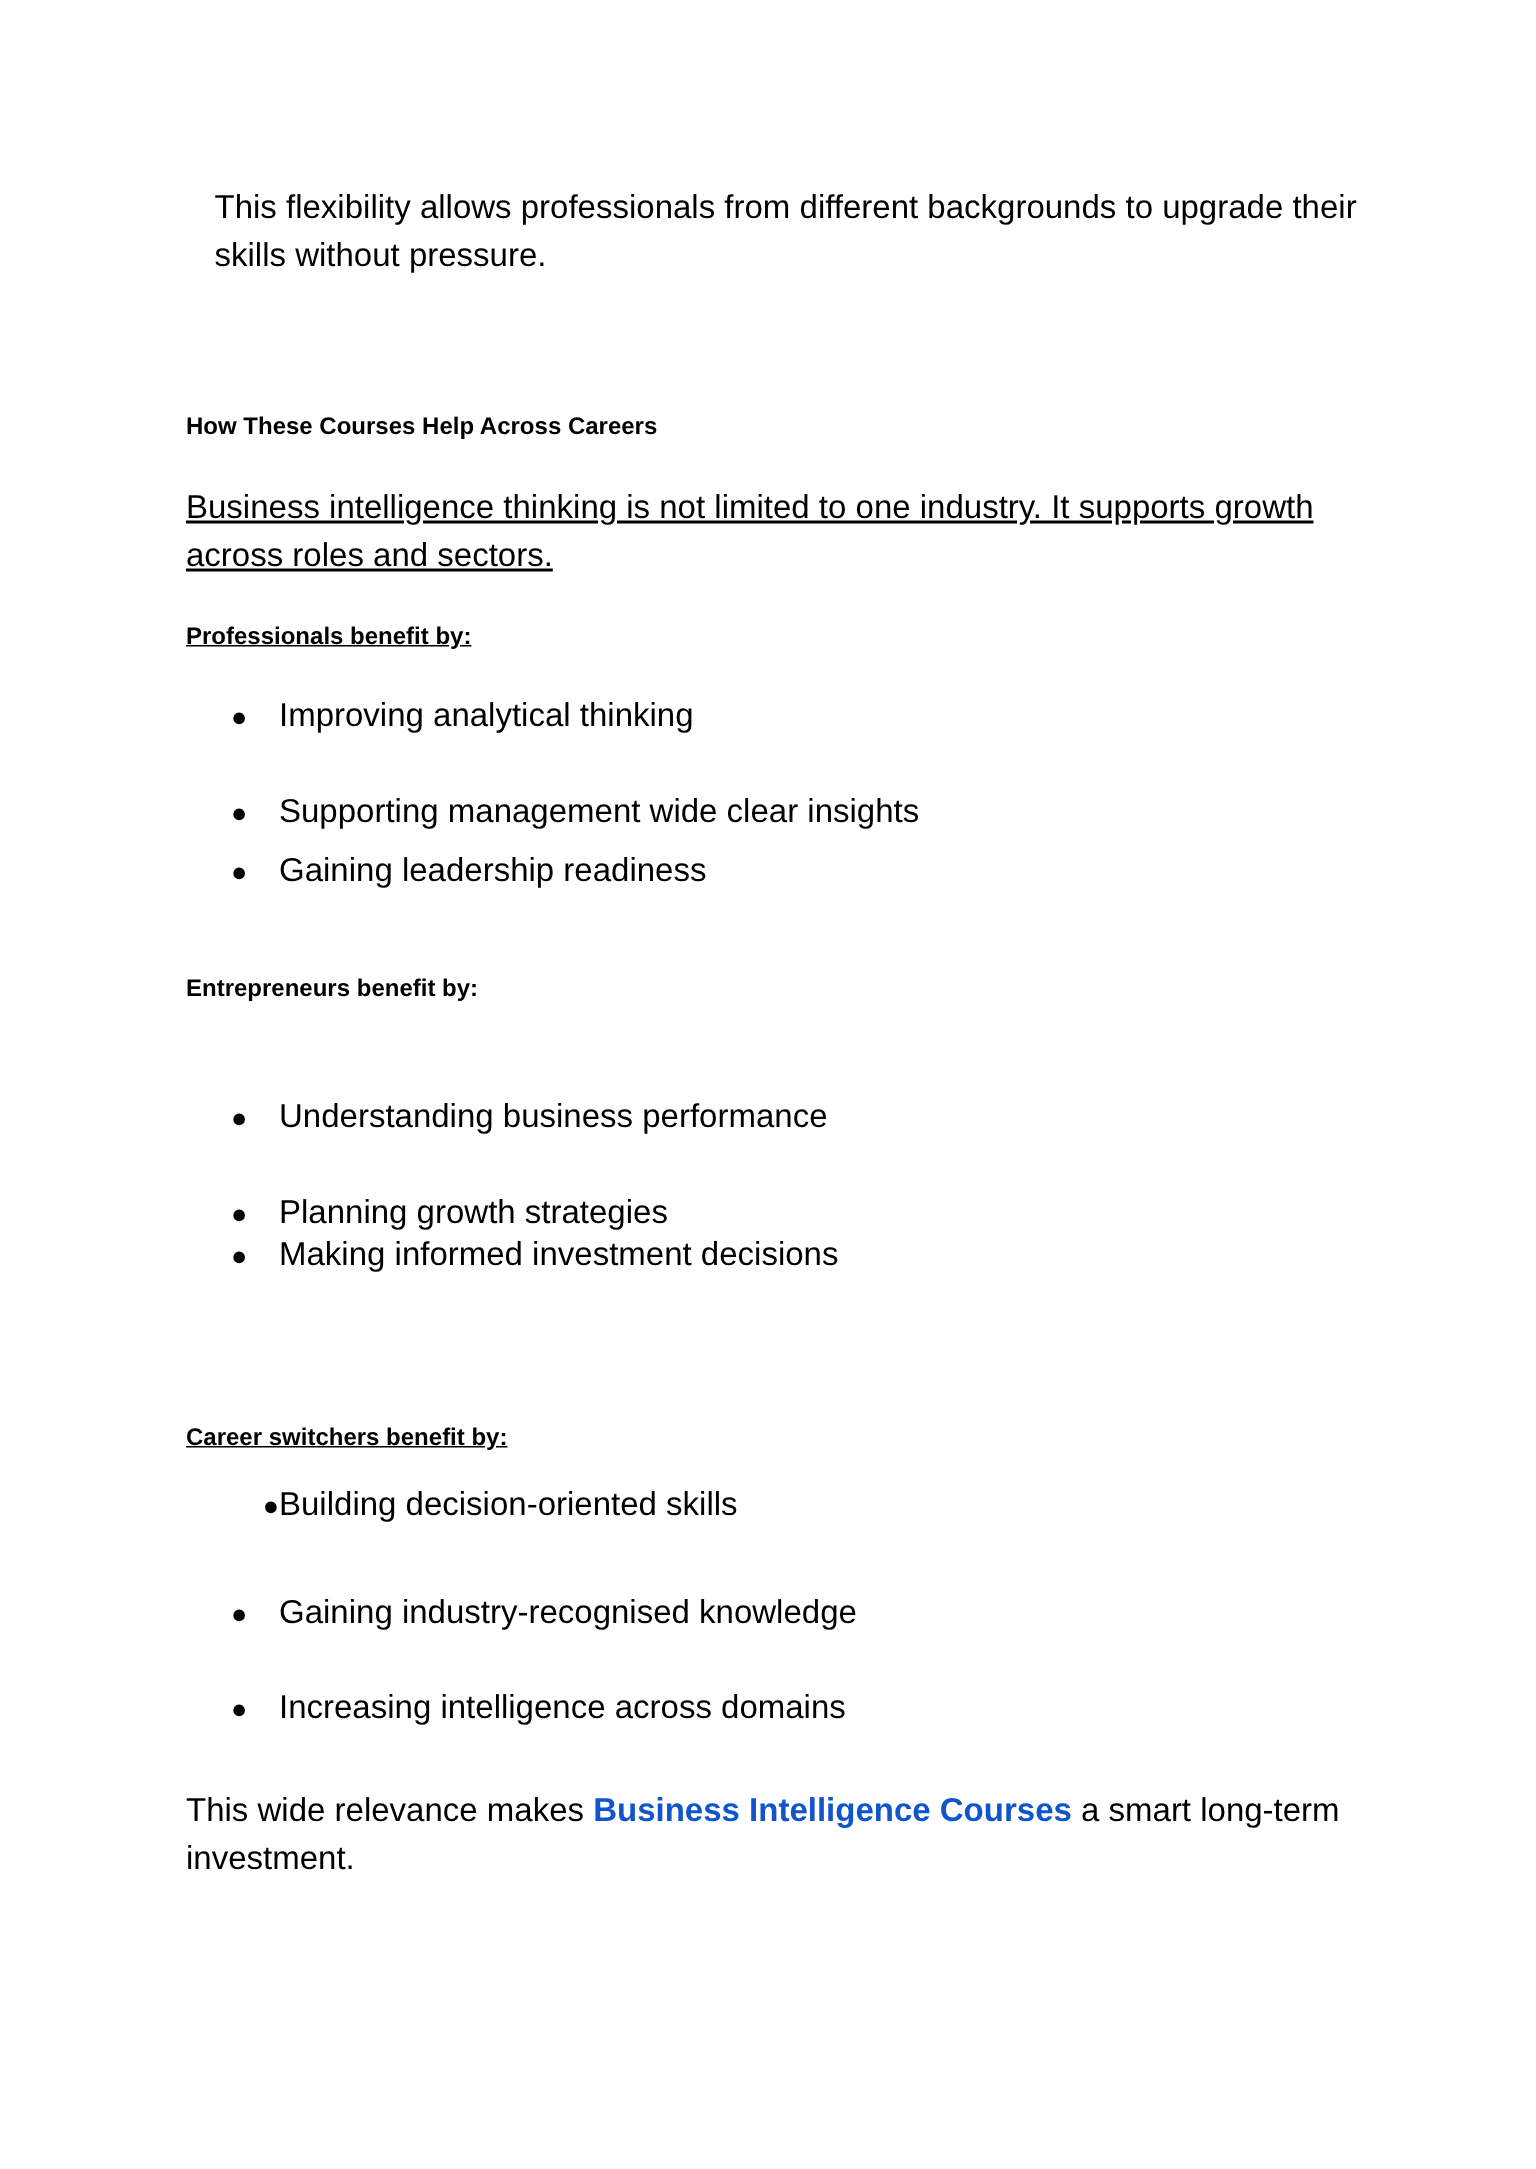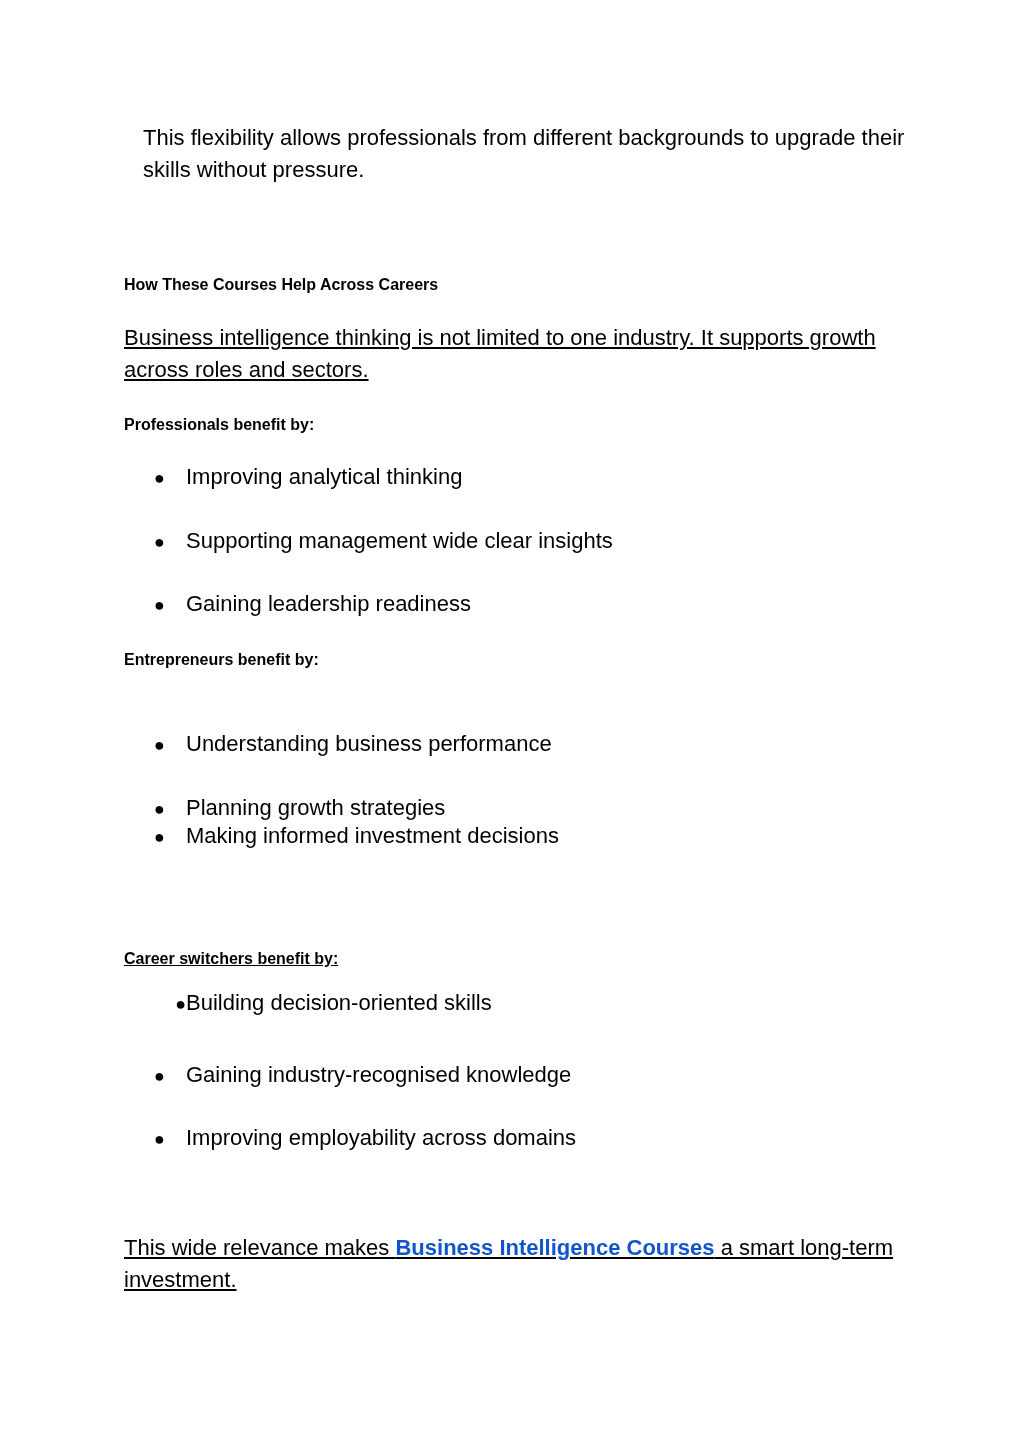--- a/index.html
+++ b/index.html
@@ -16,29 +16,29 @@
   </style>
 </head>
 <body>
 
 <div class="page">
   <p class="para" style="top:122px;margin-left:19px;">This flexibility allows professionals from different backgrounds to upgrade their skills without pressure.</p>
 
   <p class="heading" style="top:269px;">How These Courses Help Across Careers</p>
   <p class="para" style="top:322px;text-decoration:underline;">Business intelligence thinking is not limited to one industry. It supports growth across roles and sectors.</p>
 
-  <p class="heading" style="top:409px;">Professionals benefit by:</p>
+  <p class="heading" style="top:409px;text-decoration:underline;">Professionals benefit by:</p>
   <p class="bullet" style="top:461px;"><span class="dot">●</span><span>Improving analytical thinking</span></p>
   <p class="bullet" style="top:525px;"><span class="dot">●</span><span>Supporting management wide clear insights</span></p>
-  <p class="bullet" style="top:588px;"><span class="dot">●</span><span>Gaining leadership readiness</span></p>
+  <p class="bullet" style="top:564px;"><span class="dot">●</span><span>Gaining leadership readiness</span></p>
 
   <p class="heading" style="top:644px;">Entrepreneurs benefit by:</p>
   <p class="bullet" style="top:728px;"><span class="dot">●</span><span>Understanding business performance</span></p>
   <p class="bullet" style="top:792px;"><span class="dot">●</span><span>Planning growth strategies</span></p>
   <p class="bullet" style="top:820px;"><span class="dot">●</span><span>Making informed investment decisions</span></p>
 
   <p class="heading" style="top:943px;text-decoration:underline;">Career switchers benefit by:</p>
   <p class="bullet" style="top:987px;text-align:right;"><span class="dot">●</span><span>Building decision-oriented skills</span></p>
   <p class="bullet" style="top:1059px;"><span class="dot">●</span><span>Gaining industry-recognised knowledge</span></p>
-  <p class="bullet" style="top:1122px;"><span class="dot">●</span><span>Improving employability across domains</span></p>
+  <p class="bullet" style="top:1122px;"><span class="dot">●</span><span>Increasing intelligence across domains</span></p>
 
-  <p class="para" style="top:1232px;text-decoration:underline;"><span>This wide relevance makes </span><a class="link" href="#">Business Intelligence Courses</a><span> a smart long-term investment.</span></p>
+  <p class="para" style="top:1191px;"><span>This wide relevance makes </span><a class="link" href="#">Business Intelligence Courses</a><span> a smart long-term investment.</span></p>
 </div>
 
 </body></html>

